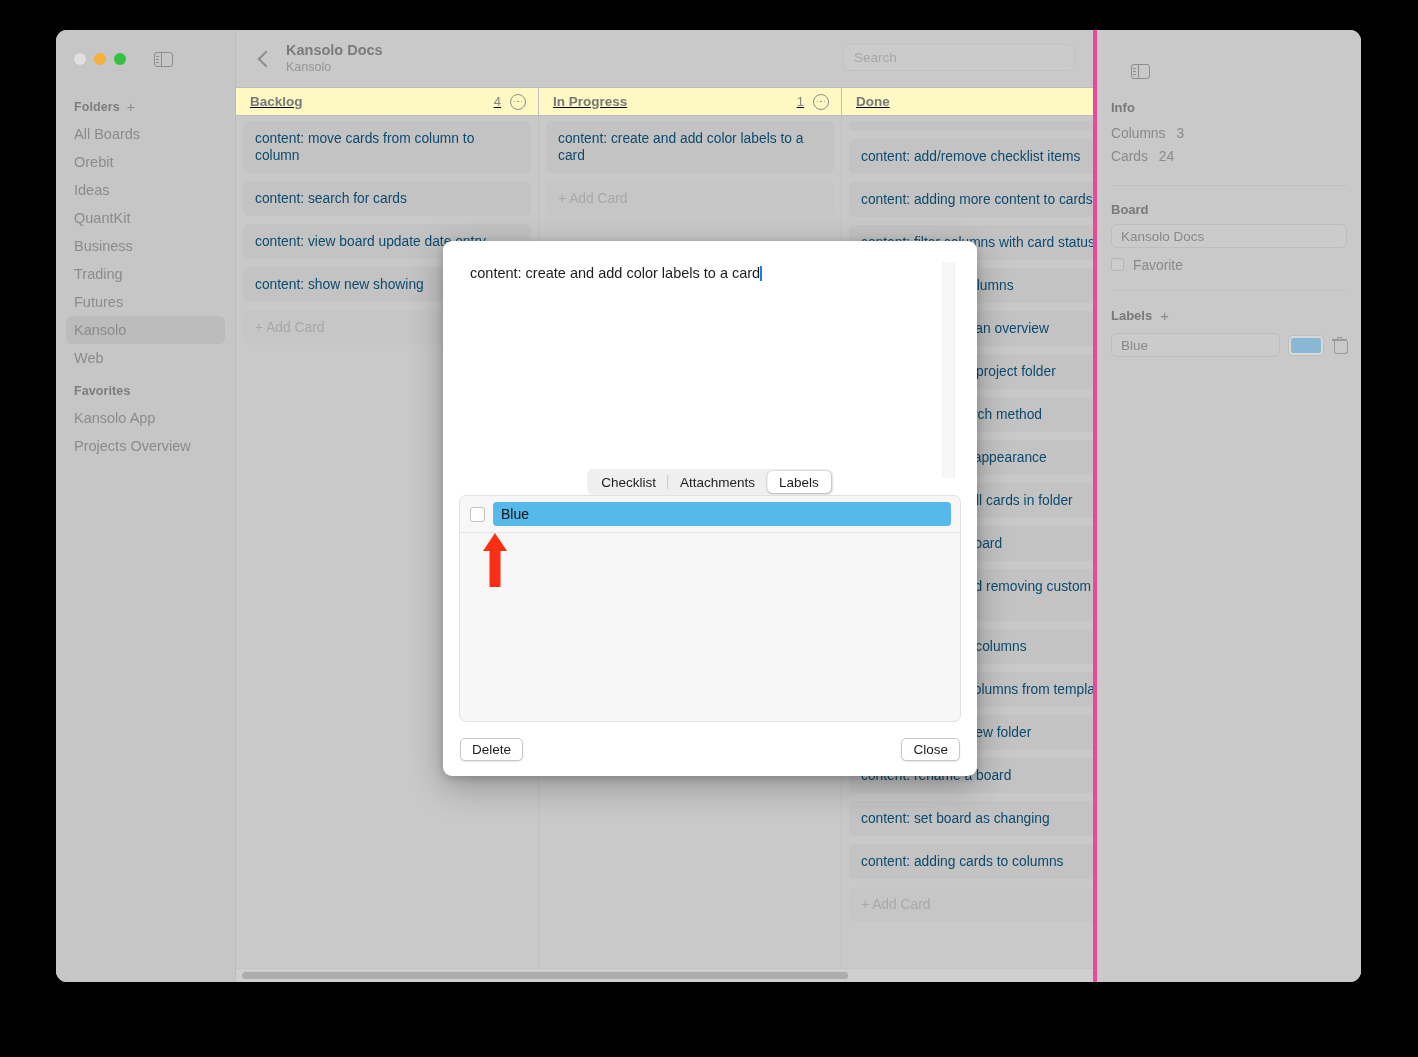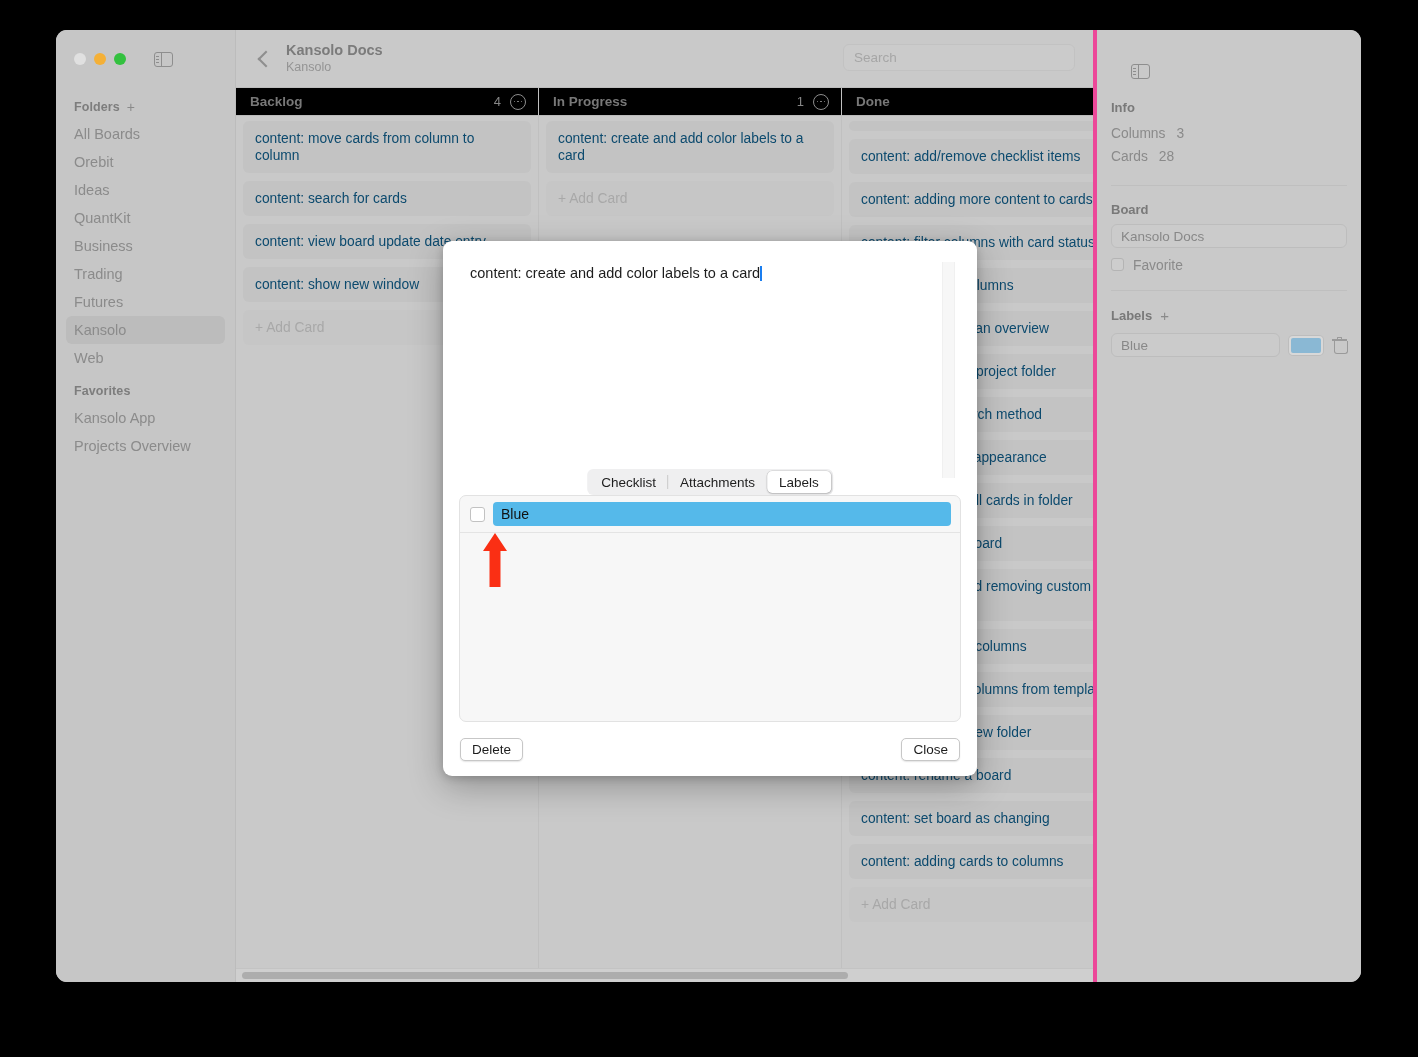--- a/index.html
+++ b/index.html
@@ -105,21 +105,21 @@
     flex: 1; display: flex; min-height: 0;
     background: #c9c9c9; position: relative; overflow: hidden;
   }
   .column {
     width: 303px; flex: 0 0 303px;
     border-right: 1px solid #c0c0c0;
     display: flex; flex-direction: column; min-height: 0;
   }
   .col-head {
     height: 28px; flex: 0 0 28px;
-    background: #000000;
+    background: #fef9c3;
     display: flex; align-items: center;
     padding: 0 12px 0 14px;
     border-bottom: 1px solid #bababa;
     text-decoration: underline;
   }
   .col-name { font-size: 13.5px; font-weight: bold; color: #787878; flex: 1; }
   .col-count { font-size: 13px; color: #868686; margin-right: 9px; }
   .col-menu {
     width: 16px; height: 16px; border: 1.3px solid #8d8d8d; border-radius: 50%;
     display: flex; align-items: center; justify-content: center; gap: 1.6px;
@@ -369,21 +369,21 @@
             <span class="col-menu">
                 <i></i>
                 <i></i>
                 <i></i>
               </span>
           </div>
           <div class="col-body">
             <div class="card">content: move cards from column to column</div>
             <div class="card">content: search for cards</div>
             <div class="card">content: view board update date entry</div>
-            <div class="card">content: show new window</div>
+            <div class="card">content: show new showing</div>
             <div class="card addcard">+ Add Card</div>
           </div>
         </div>
 
         <div class="column">
           <div class="col-head">
             <span class="col-name">In Progress</span>
             <span class="col-count">1</span>
             <span class="col-menu">
                 <i></i>
@@ -440,21 +440,21 @@
         </span>
       </div>
 
       <div class="insp-h">Info</div>
       <div class="insp-row">
         <span class="k">Columns</span>
         <span class="v">3</span>
       </div>
       <div class="insp-row">
         <span class="k">Cards</span>
-        <span class="v">28</span>
+        <span class="v">24</span>
       </div>
 
       <div class="insp-div"></div>
 
       <div class="insp-h">Board</div>
       <div class="insp-field">
         <span>Kansolo Docs</span>
       </div>
       <div class="insp-check">
         <span class="chk-box"></span>

